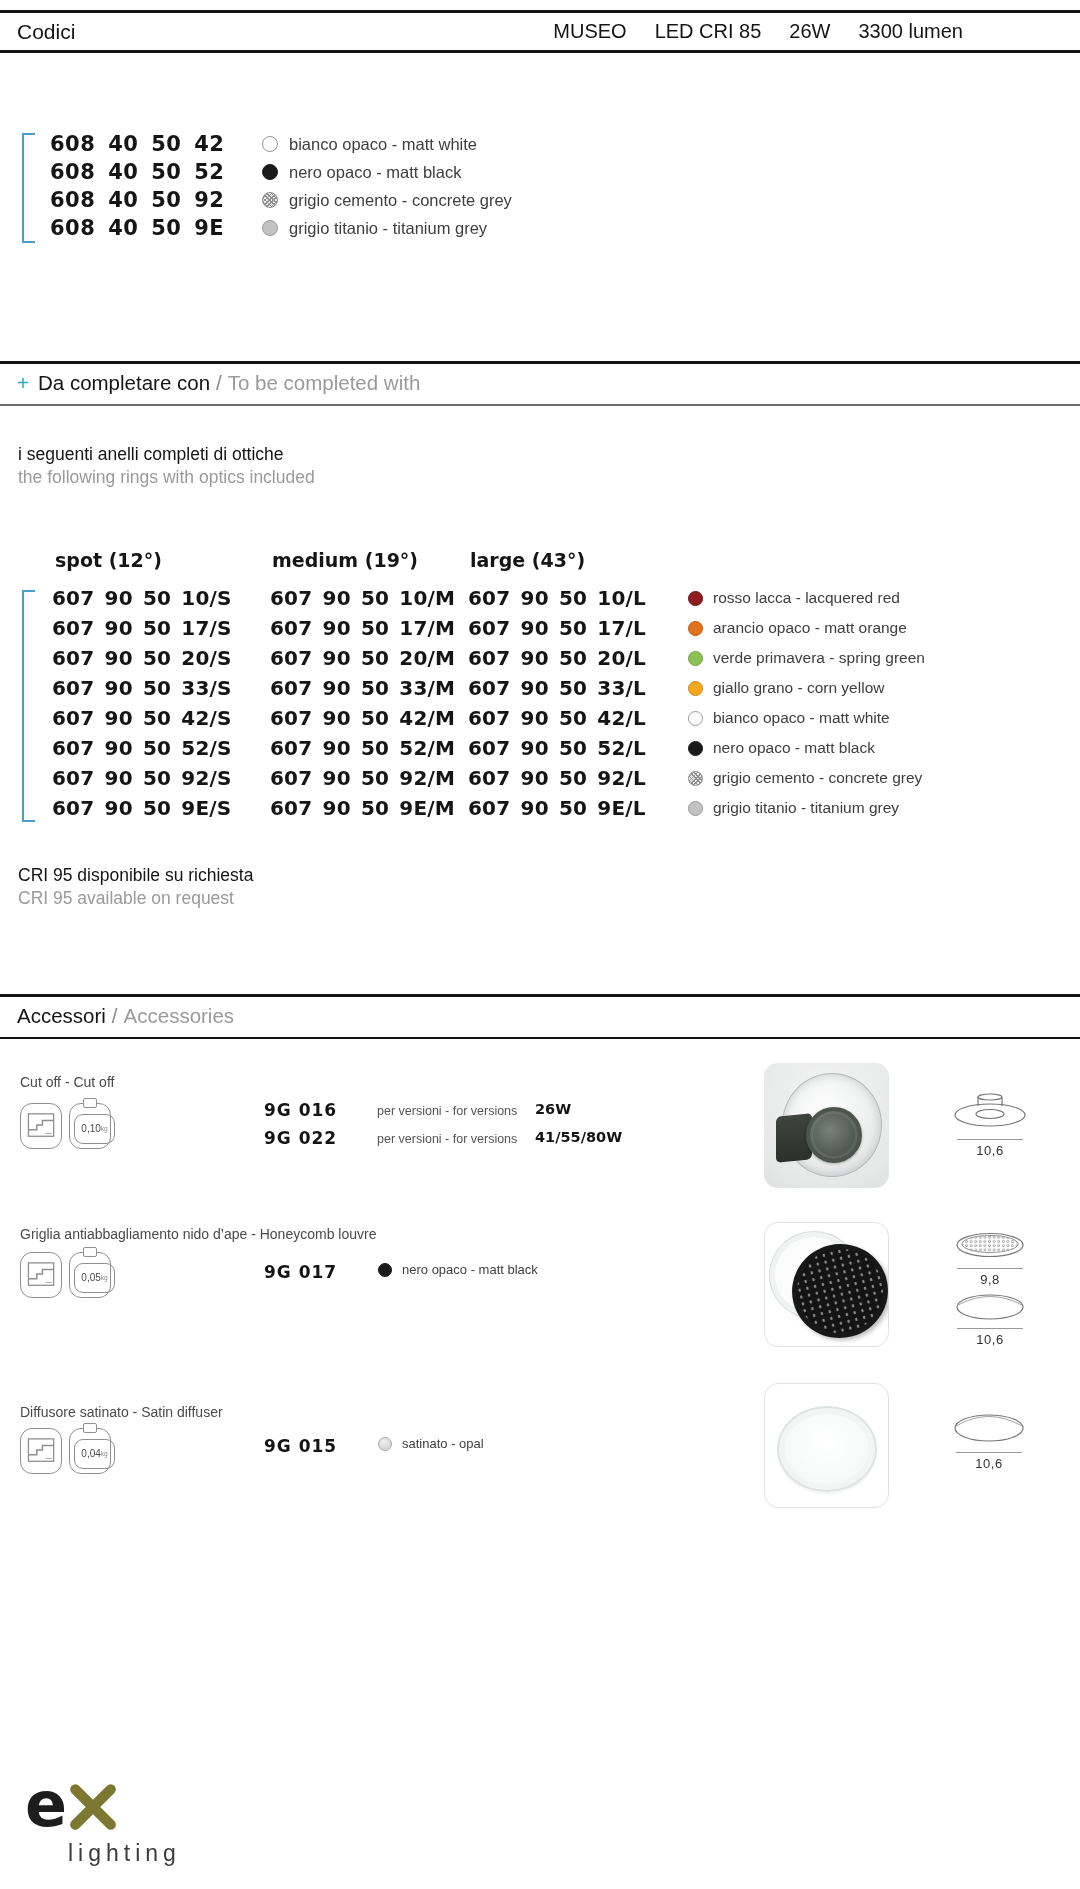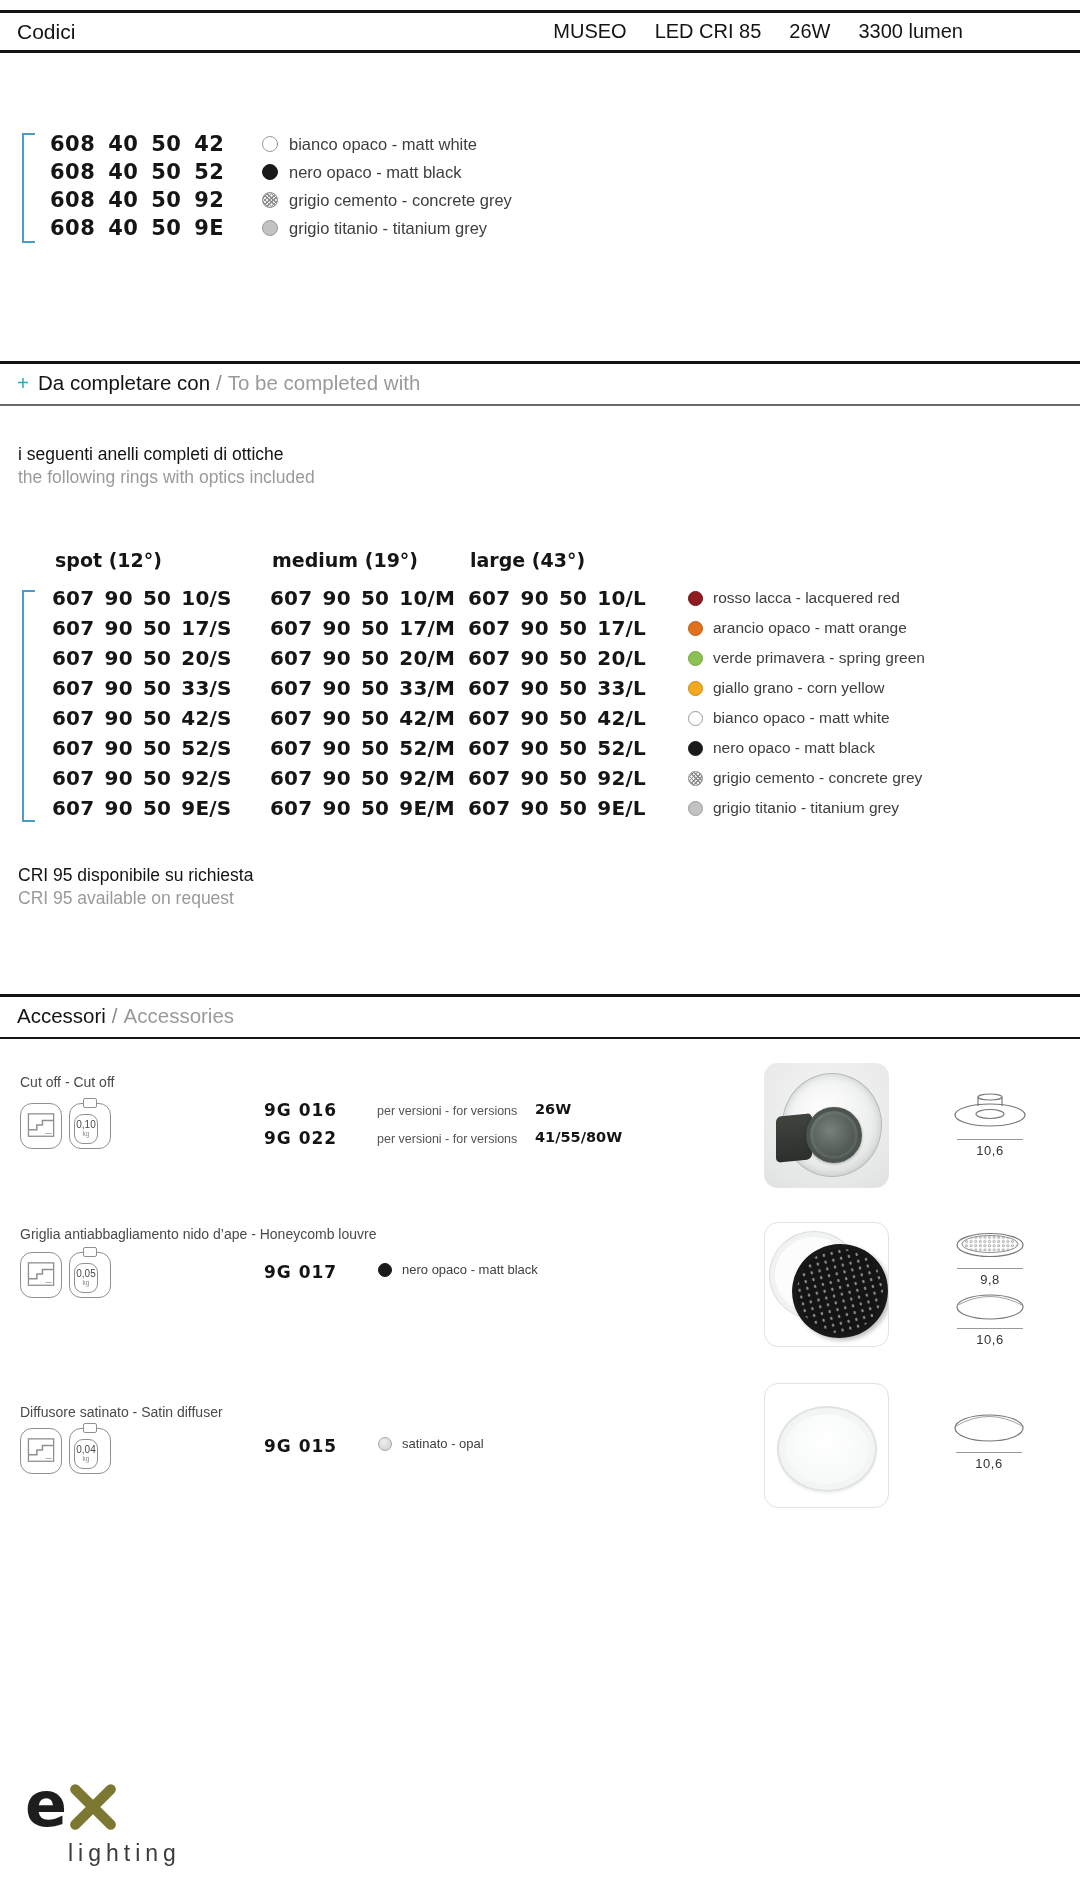--- a/index.html
+++ b/index.html
@@ -68,22 +68,22 @@
   .finish-list2 .sw { width:15px; height:15px; }
 
   
   .acc-name { position:absolute; left:20px; font-size:14px; color:#4a4a4a; }
   .acc-icons { position:absolute; left:20px; display:flex; gap:7px; }
   .acc-icon { width:42px; height:46px; border:1.5px solid #909090; border-radius:12px;
     position:relative; background:#fff; }
   .profile-box { position:absolute; left:6px; top:8px; width:29px; height:28px; }
   .weight-handle { position:absolute; left:13px; top:-6px; width:14px; height:10px;
     border:1.2px solid #909090; border-radius:2px; background:#fff; }
-  .weight-body { position:absolute; left:4px; top:10px; width:24px; height:30px;
-    border:1.2px solid #909090; border-radius:9px; display:flex; flex-direction:column;
+  .weight-body { position:absolute; left:4px; top:10px; width:41px; height:30px;
+    border:1.2px solid #909090; border-radius:9px; display:flex; flex-direction:row;
     align-items:center; justify-content:center; }
   .w-val { font-size:10px; color:#4a4a4a; line-height:10px; }
   .w-unit { font-size:6.5px; color:#8a8a8a; line-height:8px; }
 
   .acc-code { position:absolute; left:264px; font-family:"DejaVu Sans", sans-serif;
     font-weight:bold; font-size:17px; color:#141414; letter-spacing:1px; }
   .acc-note { position:absolute; left:377px; font-size:12.5px; color:#555; }
   .acc-value { position:absolute; left:535px; font-family:"DejaVu Sans", sans-serif;
     font-weight:bold; font-size:14.5px; color:#141414; }
   .acc-finish { position:absolute; display:flex; align-items:center; gap:10px; }

